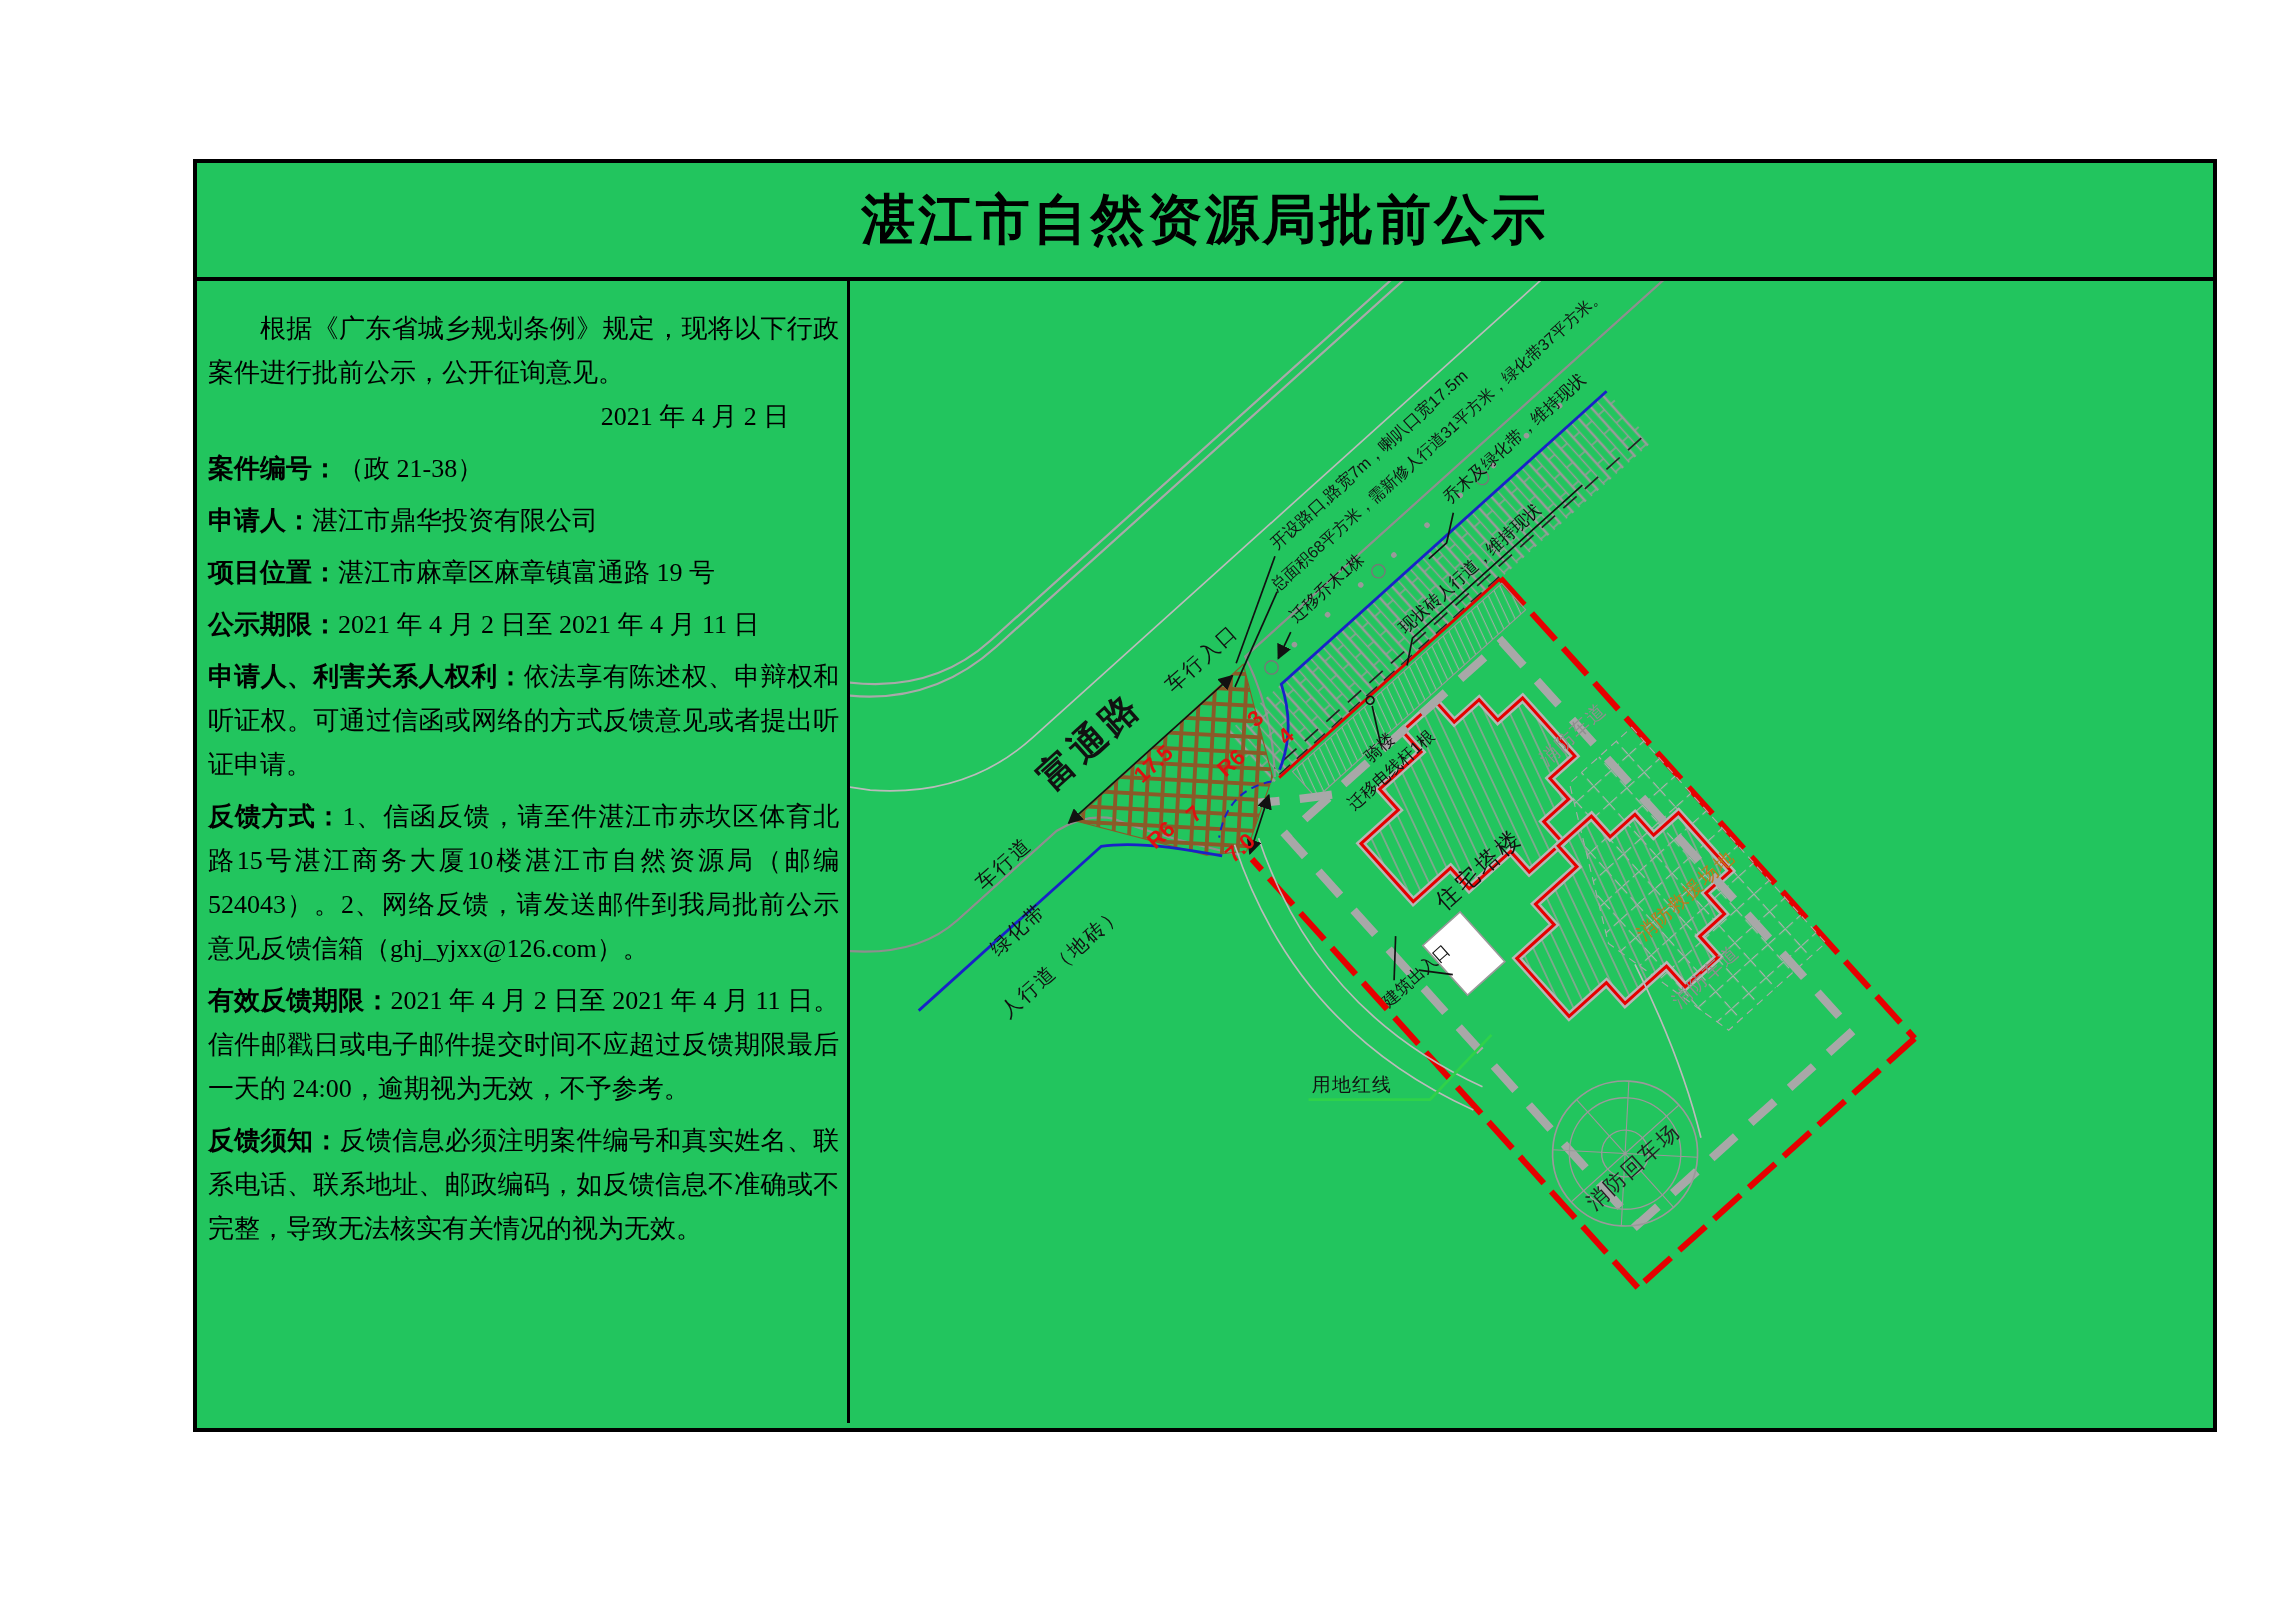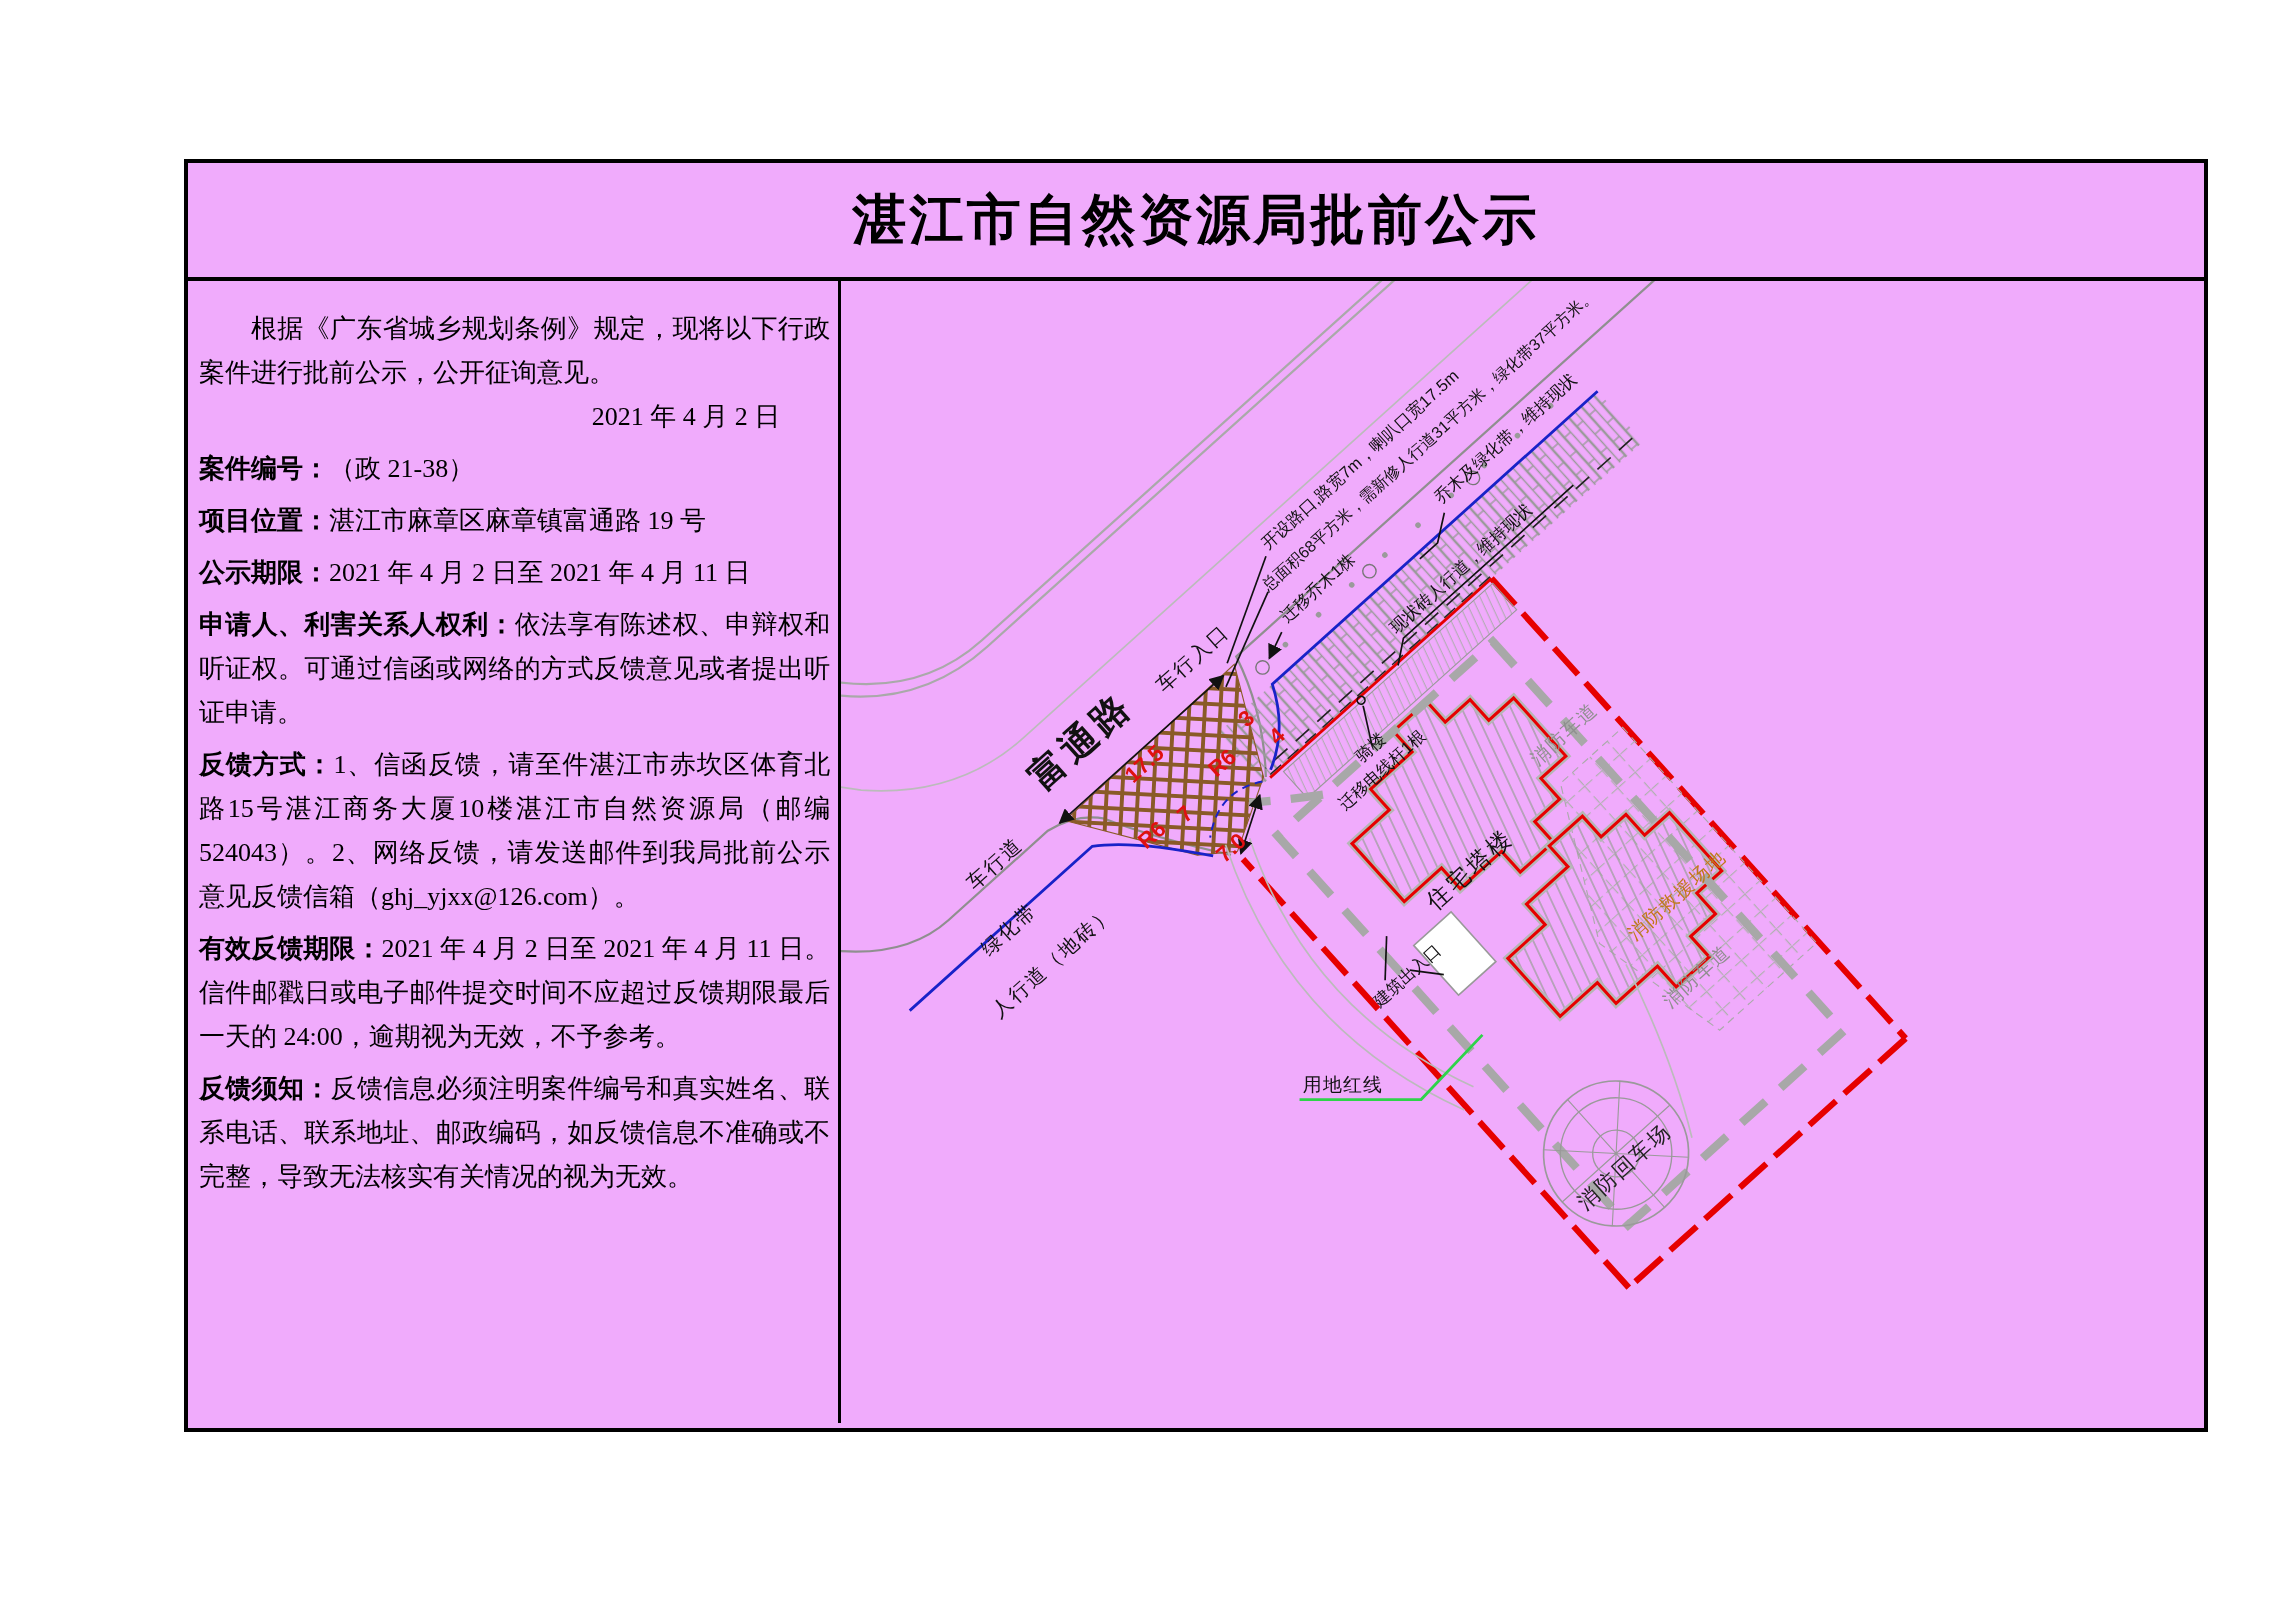--- a/index.html
+++ b/index.html
@@ -1,17 +1,17 @@
 <!DOCTYPE html>
 <html style="font-size:9px"><head>
 <meta charset="utf-8">
 <style>
   html,body{margin:0;padding:0;background:#ffffff;}
   body{width:2295px;height:1623px;position:relative;font-family:"Liberation Serif","DejaVu Serif",serif;color:#000;}
-  .sheet{position:absolute;left:184px;top:159px;width:2016px;height:1265px;border:4.5px solid #000;background:#f0abfc;}
+  .sheet{position:absolute;left:193px;top:159px;width:2016px;height:1265px;border:4.5px solid #000;background:#22c55e;}
   .titlebar{height:114px;border-bottom:4.5px solid #000;display:flex;align-items:center;justify-content:center;}
   .titlebar .t{font-size:54px;font-weight:bold;letter-spacing:3.3px;}
   .cols{display:flex;height:1142px;}
   .left{width:653px;min-width:653px;border-right:3.3px solid #000;box-sizing:border-box;
         padding:26px 7.8px 0 11px;font-size:26px;line-height:44px;text-align:justify;}
   .left p{margin:0;}
   .left p.fld{margin-top:8px;}
   .indent{text-indent:2em;}
   .sigline{text-align:right;padding-right:50px;}
   b.lbl{font-weight:bold;}
@@ -39,20 +39,21 @@
     <span class="t">湛江市自然资源局批前公示</span>
   </div>
 
   <div class="cols">
 
     <div class="left">
       <p class="indent">根据《广东省城乡规划条例》规定，现将以下行政案件进行批前公示，公开征询意见。</p>
       <p class="sigline">2021 年 4 月 2 日</p>
 
       <p class="fld"><b class="lbl">案件编号：</b><span>（政 21-38）</span></p>
+      <p class="fld"><b class="lbl">申请人：</b><span>湛江市鼎华投资有限公司</span></p>
       <p class="fld"><b class="lbl">项目位置：</b><span>湛江市麻章区麻章镇富通路 19 号</span></p>
       <p class="fld"><b class="lbl">公示期限：</b><span>2021 年 4 月 2 日至 2021 年 4 月 11 日</span></p>
       <p class="fld"><b class="lbl">申请人、利害关系人权利：</b><span>依法享有陈述权、申辩权和听证权。可通过信函或网络的方式反馈意见或者提出听证申请。</span></p>
       <p class="fld"><b class="lbl">反馈方式：</b><span>1、信函反馈，请至件湛江市赤坎区体育北路15号湛江商务大厦10楼湛江市自然资源局（邮编 524043）。2、网络反馈，请发送邮件到我局批前公示意见反馈信箱（ghj_yjxx@126.com）。</span></p>
       <p class="fld"><b class="lbl">有效反馈期限：</b><span>2021 年 4 月 2 日至 2021 年 4 月 11 日。信件邮戳日或电子邮件提交时间不应超过反馈期限最后一天的 24:00，逾期视为无效，不予参考。</span></p>
       <p class="fld"><b class="lbl">反馈须知：</b><span>反馈信息必须注明案件编号和真实姓名、联系电话、联系地址、邮政编码，如反馈信息不准确或不完整，导致无法核实有关情况的视为无效。</span></p>
     </div>
 
     <div class="right">
       <svg width="1352" height="1142" viewBox="0 0 2424 2048">

